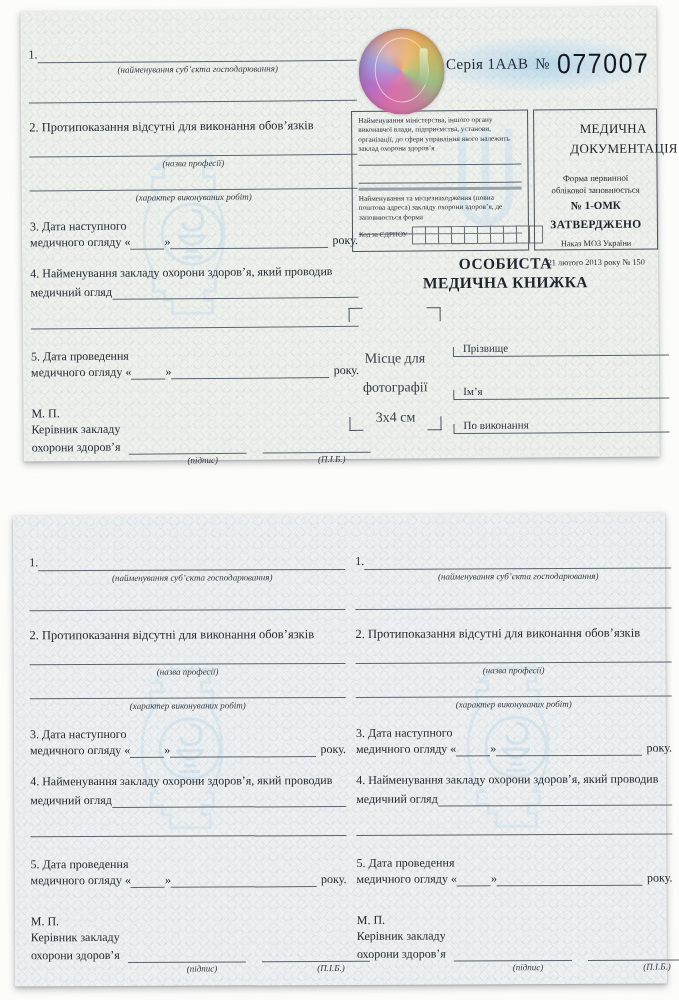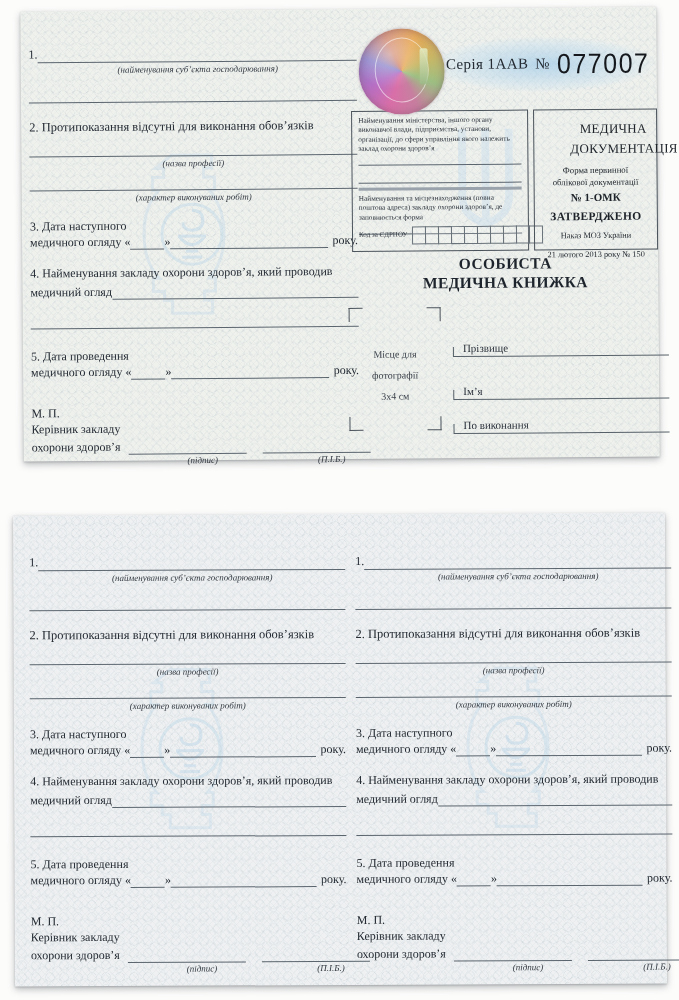--- a/index.html
+++ b/index.html
@@ -78,28 +78,28 @@
   .min-box .bl2{margin-top:17px;}
   .min-box .divider{height:3px;background:#9aa3ab;margin-top:4px;}
   .min-box .txt2{margin-top:3px;}
   .min-box .bl3{margin-top:12px;}
   .edrpou{position:absolute;left:6px;bottom:6px;right:6px;display:flex;align-items:center;}
   .edrpou .lbl{font-size:7px;flex:0 0 auto;padding-right:5px;}
   .edrpou .cell{width:12px;height:16px;border:1px solid #6a737a;margin-left:-1px;flex:0 0 auto;background:rgba(255,255,255,.15);}
   .doc-box{position:absolute;left:512px;top:102px;width:124px;height:141px;border:1.2px solid #4a525a;box-sizing:border-box;
     text-align:center;z-index:2;padding-top:9px;color:#1d2329;}
   .doc-box .t1{font-weight:normal;font-size:13px;line-height:1.5;letter-spacing:.3px;margin-left:36px;}
-  .doc-box .t2{font-size:8.8px;line-height:1.35;margin-top:7px;}
+  .doc-box .t2{font-size:8.8px;line-height:1.35;margin-top:15px;}
   .doc-box .t3{font-weight:bold;font-size:11px;margin-top:2px;}
   .doc-box .t4{font-weight:bold;font-size:11.5px;margin-top:7px;letter-spacing:.4px;}
   .doc-box .t5{font-size:8.3px;line-height:1.4;margin-top:8px;}
   .book-title{position:absolute;left:332px;top:247px;width:302px;text-align:center;z-index:2;
     font-weight:bold;font-size:15.5px;line-height:1.22;letter-spacing:.4px;color:#1d242c;}
   .photo{position:absolute;left:326px;top:299px;width:92px;height:123px;z-index:2;}
-  .photo .ph-txt{padding-top:36px;text-align:center;font-size:10px;line-height:2.1;color:#3a4149;}
+  .photo .ph-txt{padding-top:36px;text-align:center;font-size:14px;line-height:2.1;color:#3a4149;}
   .corner{position:absolute;width:13px;height:13px;}
   .corner.tl{left:0;top:0;border-left:1.5px solid #4a525a;border-top:1.5px solid #4a525a;}
   .corner.tr{right:0;top:0;border-right:1.5px solid #4a525a;border-top:1.5px solid #4a525a;}
   .corner.bl{left:0;bottom:0;border-left:1.5px solid #4a525a;border-bottom:1.5px solid #4a525a;}
   .corner.br{right:0;bottom:0;border-right:1.5px solid #4a525a;border-bottom:1.5px solid #4a525a;}
   .name-field{position:absolute;left:430px;width:206px;border-bottom:1px solid #566068;z-index:2;
     font-size:11px;padding:0 0 2px 10px;color:#2a313a;}
   .name-field::before{content:"";position:absolute;left:0;bottom:0;width:7px;height:9px;border-left:1px solid #566068;border-bottom:0;}
   .nf1{top:334px;} .nf2{top:377px;} .nf3{top:411px;}
   
@@ -207,21 +207,21 @@
           <span class="cell"></span>
           <span class="cell"></span>
         </span>
     </div>
   </div>
 
   <div class="doc-box">
     <div class="t1">МЕДИЧНА</div>
     <div class="t1">ДОКУМЕНТАЦІЯ</div>
     <div class="t2">Форма первинної</div>
-    <div class="t2" style="margin-top:0">облікової документації</div>
+    <div class="t2" style="margin-top:0">облікової заповнюється</div>
     <div class="t3">№ 1-ОМК</div>
     <div class="t4">ЗАТВЕРДЖЕНО</div>
     <div class="t5">Наказ МОЗ України</div>
     <div class="t5">21 лютого 2013 року № 150</div>
   </div>
 
   <div class="book-title">
     <div>ОСОБИСТА</div>
     <div>МЕДИЧНА КНИЖКА</div>
   </div>

